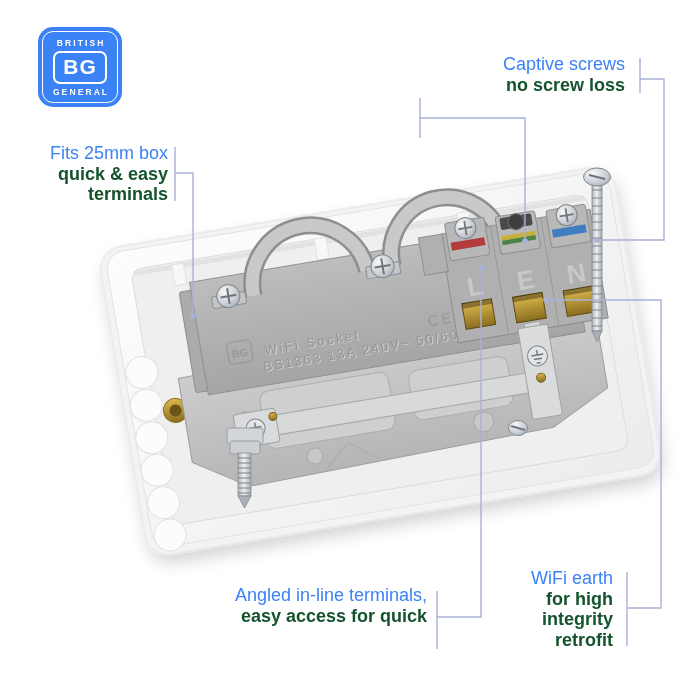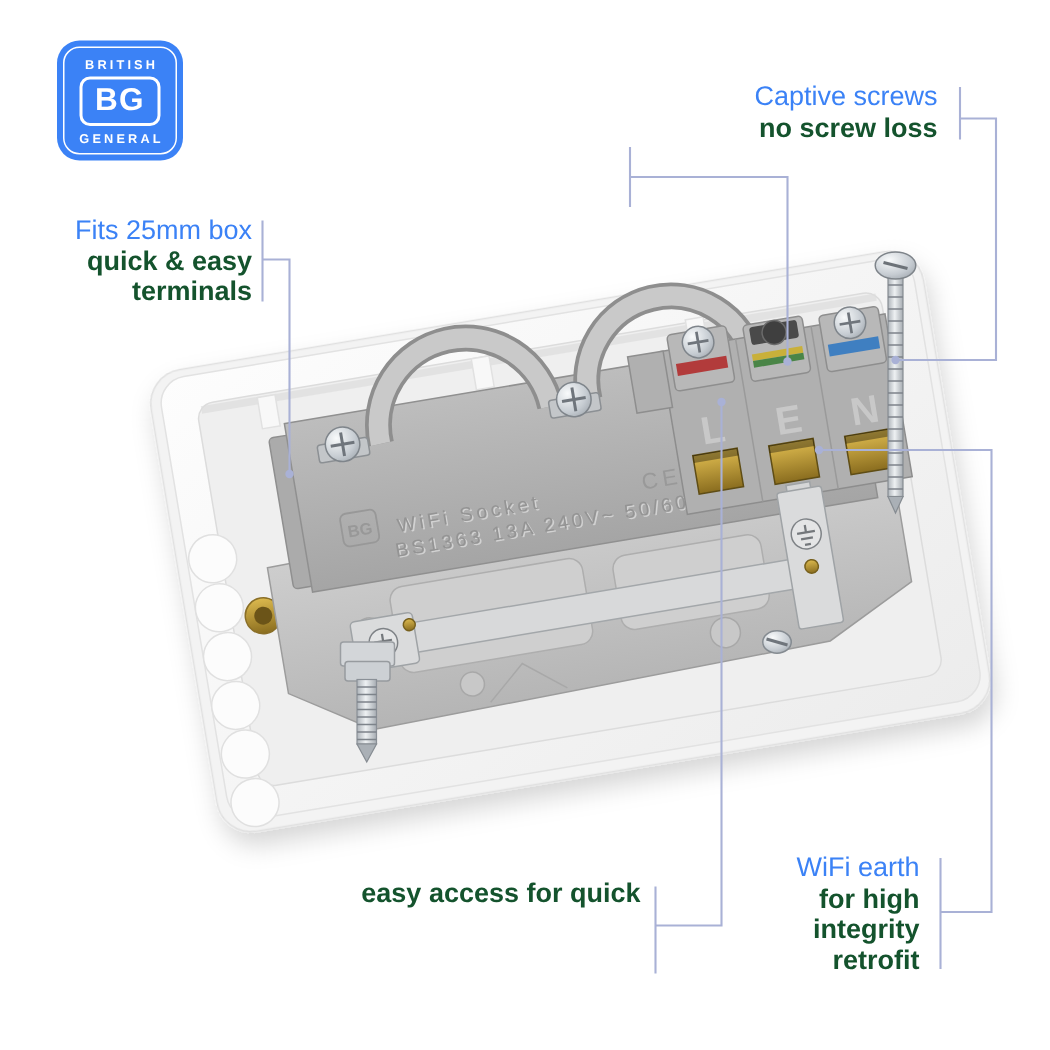--- a/index.html
+++ b/index.html
@@ -227,20 +227,21 @@
 <div class="callout" id="co-colour">
 </div>
 
 <div class="callout" id="co-fits">
   <div class="co-dark">Fits 25mm box</div>
   <div class="co-blue">quick &amp; easy</div>
   <div class="co-blue">terminals</div>
 </div>
 
 <div class="callout" id="co-angled">
+  <div class="co-dark">Angled in-line terminals,</div>
   <div class="co-blue">easy access for quick</div>
 </div>
 
 <div class="callout" id="co-twin">
   <div class="co-dark">WiFi earth</div>
   <div class="co-blue">for high</div>
   <div class="co-blue">integrity</div>
   <div class="co-blue">retrofit</div>
 </div>
 

